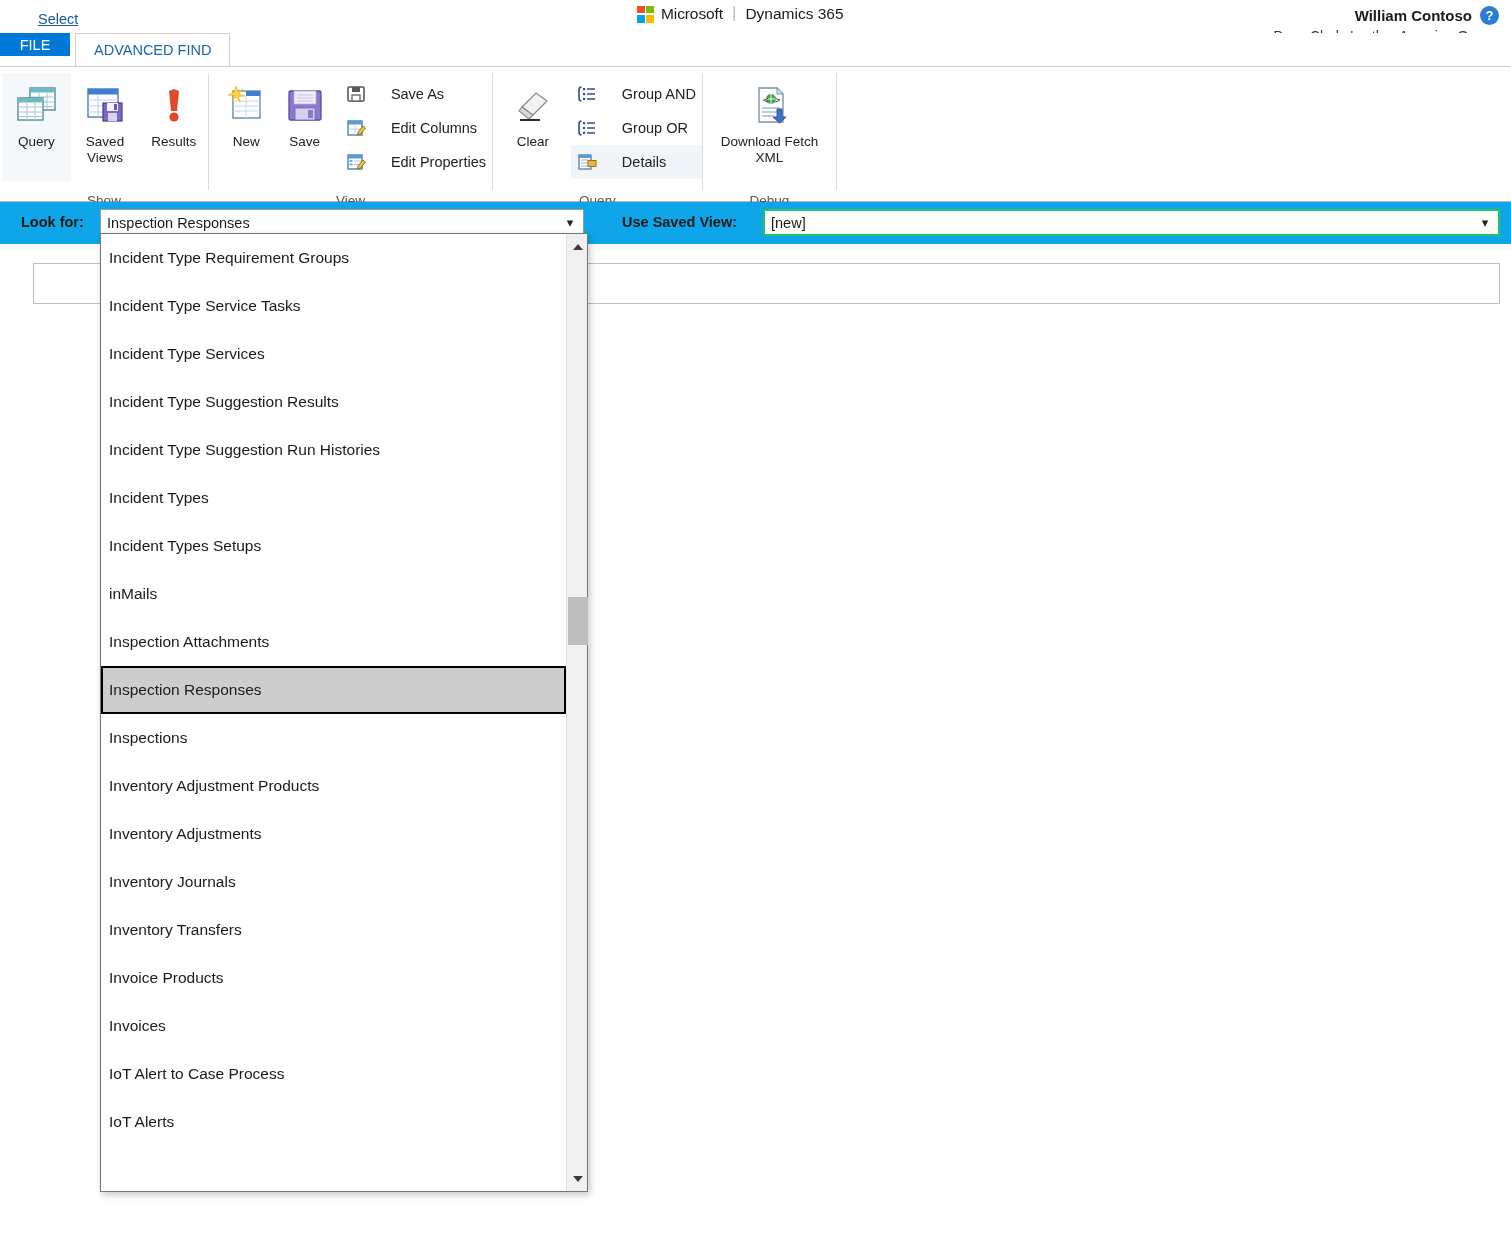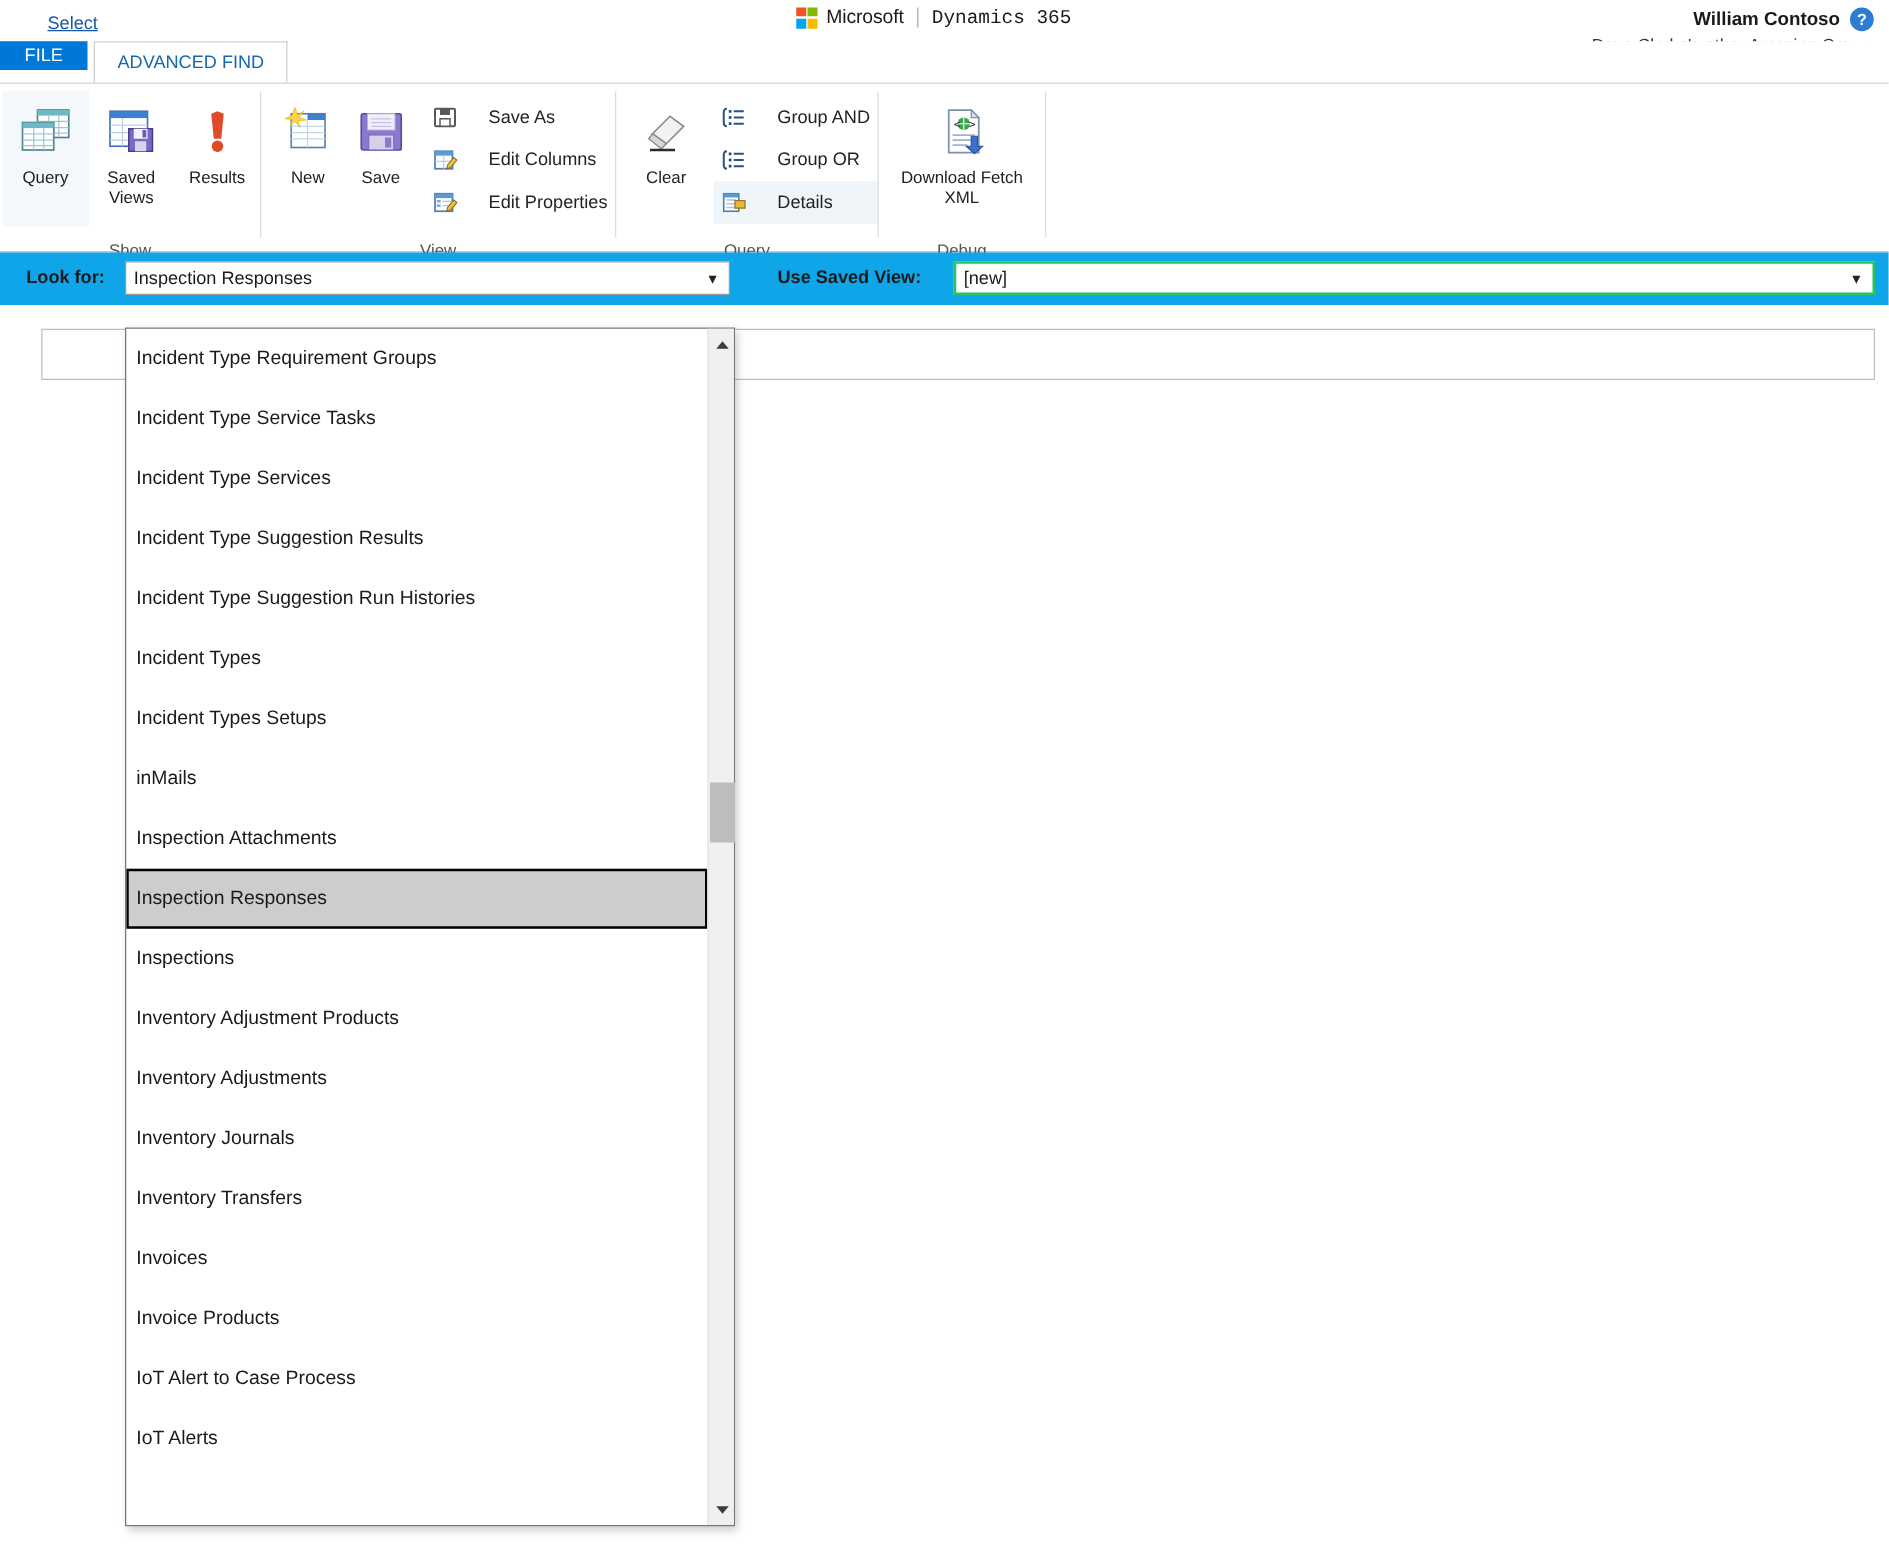--- a/index.html
+++ b/index.html
@@ -36,21 +36,21 @@
   .ms-logo i:nth-child(4){ background:#FFB900; }
   .ms-word {
     font-size: 15.5px; color: #1a1a1a;
     letter-spacing: -0.1px;
   }
   .brand-sep {
     color: #bdbdbd; font-size: 17px;
     font-weight: 300; margin: 0 2px;
     position: relative; top: -1px;
   }
-  .dyn-word { font-size: 15.5px; color: #1a1a1a; font-family: Liberation Mono, monospace; }
+  .dyn-word { font-size: 15.5px; color: #1a1a1a; }
 
   .user-block {
     position: absolute;
     right: 12px; top: 6px;
     text-align: right;
   }
   .user-line1 {
     display: flex; align-items: center; justify-content: flex-end;
     gap: 8px;
   }
@@ -206,21 +206,21 @@
   .select-link {
     position: absolute; left: 38px; top: 11px;
     font-size: 14.5px; color: #1558a8;
     text-decoration: underline;
     cursor: pointer;
   }
 
   
   .dropdown {
     position: absolute;
-    left: 100px; top: 262px;
+    left: 100px; top: 233px;
     width: 488px; height: 959px;
     background: #ffffff;
     border: 1px solid #767676;
     box-shadow: 2px 3px 7px rgba(0,0,0,0.22);
     z-index: 50;
   }
   .dd-listarea {
     position: absolute;
     left: 0; top: 0;
     width: 465px; height: 957px;
@@ -561,22 +561,22 @@
       <div class="dd-item">Incident Types</div>
       <div class="dd-item">Incident Types Setups</div>
       <div class="dd-item">inMails</div>
       <div class="dd-item">Inspection Attachments</div>
       <div class="dd-item selected">Inspection Responses</div>
       <div class="dd-item">Inspections</div>
       <div class="dd-item">Inventory Adjustment Products</div>
       <div class="dd-item">Inventory Adjustments</div>
       <div class="dd-item">Inventory Journals</div>
       <div class="dd-item">Inventory Transfers</div>
+      <div class="dd-item">Invoice Products</div>
       <div class="dd-item">Invoices</div>
-      <div class="dd-item">Invoice Products</div>
       <div class="dd-item">IoT Alert to Case Process</div>
       <div class="dd-item">IoT Alerts</div>
     </div>
   <div class="dd-scroll">
     <div class="dd-arrow up">
         <span class="tri-up"></span>
       </div>
     <div class="dd-thumb"></div>
     <div class="dd-arrow down">
         <span class="tri-down"></span>

